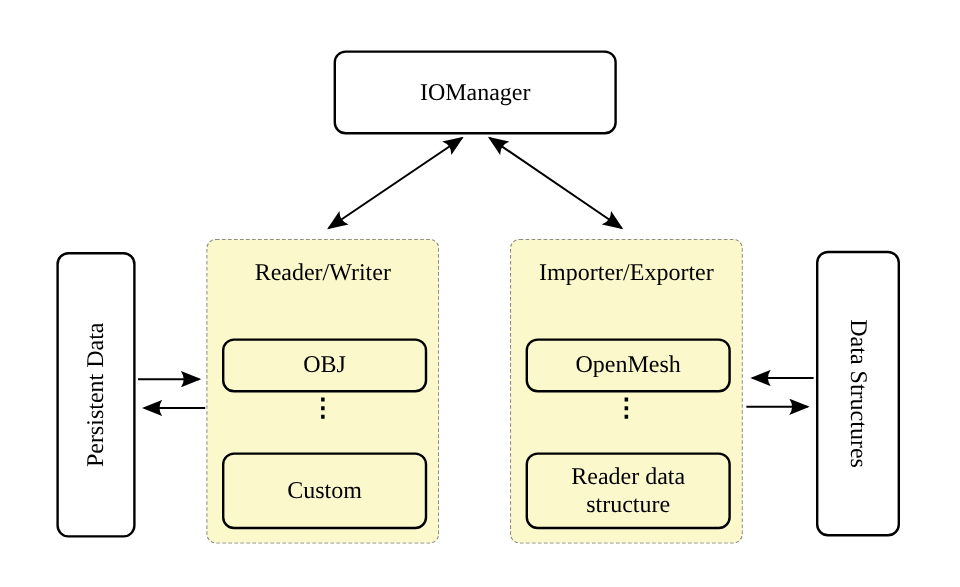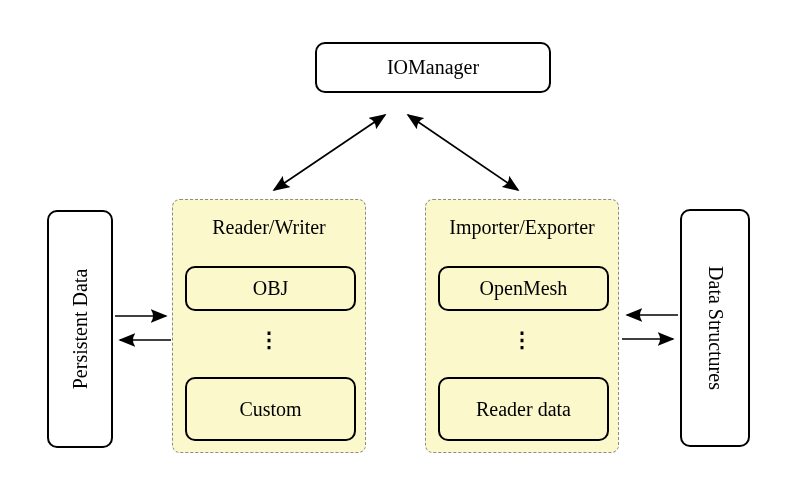--- a/index.html
+++ b/index.html
@@ -71,21 +71,21 @@
     background: transparent;
     box-sizing: border-box;
     display: flex;
     flex-direction: column;
     align-items: center;
     justify-content: center;
     font-size: 20px;
     line-height: 1.22;
     text-align: center;
   }
-  .item-top { top: 66px; height: 45px; }
+  .item-top { top: 82px; height: 45px; }
   .item-bottom { top: 177px; height: 64px; }
   .ellipsis {
     position: absolute;
     left: 0; right: 0;
     top: 130px;
     text-align: center;
     font-size: 21px;
     font-weight: bold;
     letter-spacing: 0;
     line-height: 1;
@@ -103,21 +103,21 @@
       </marker>
     </defs>
     <line x1="385" y1="115" x2="274" y2="190" stroke="#000" stroke-width="1.7" marker-start="url(#ah)" marker-end="url(#ah)"></line>
     <line x1="408" y1="115" x2="518" y2="190" stroke="#000" stroke-width="1.7" marker-start="url(#ah)" marker-end="url(#ah)"></line>
     <line x1="115" y1="316" x2="166" y2="316" stroke="#000" stroke-width="1.7" marker-end="url(#ah)"></line>
     <line x1="171" y1="340" x2="120" y2="340" stroke="#000" stroke-width="1.7" marker-end="url(#ah)"></line>
     <line x1="678" y1="315" x2="627" y2="315" stroke="#000" stroke-width="1.7" marker-end="url(#ah)"></line>
     <line x1="622" y1="339" x2="673" y2="339" stroke="#000" stroke-width="1.7" marker-end="url(#ah)"></line>
   </svg>
 
-  <div class="node" style="left:278px; top:42px; width:236px; height:51px;margin-left:37px;">
+  <div class="node" style="left:278px; top:42px; width:236px; height:70px;">
     <span class="node-label">IOManager</span>
   </div>
 
   <div class="node vert-node" style="left:47px; top:210px; width:66px; height:238px;">
     <span class="node-label rot-ccw">Persistent Data</span>
   </div>
 
   <div class="node vert-node" style="left:680px; top:209px; width:70px; height:238px;">
     <span class="node-label rot-cw">Data Structures</span>
   </div>
@@ -134,16 +134,17 @@
   </div>
 
   <div class="group" style="left:425px; top:199px;text-decoration:underline;">
     <div class="group-title">Importer/Exporter</div>
     <div class="item item-top">
       <span>OpenMesh</span>
     </div>
     <div class="ellipsis">⋮</div>
     <div class="item item-bottom">
       <span>Reader data</span>
+      <span>structure</span>
     </div>
   </div>
 
 </div>
 
 </body></html>

